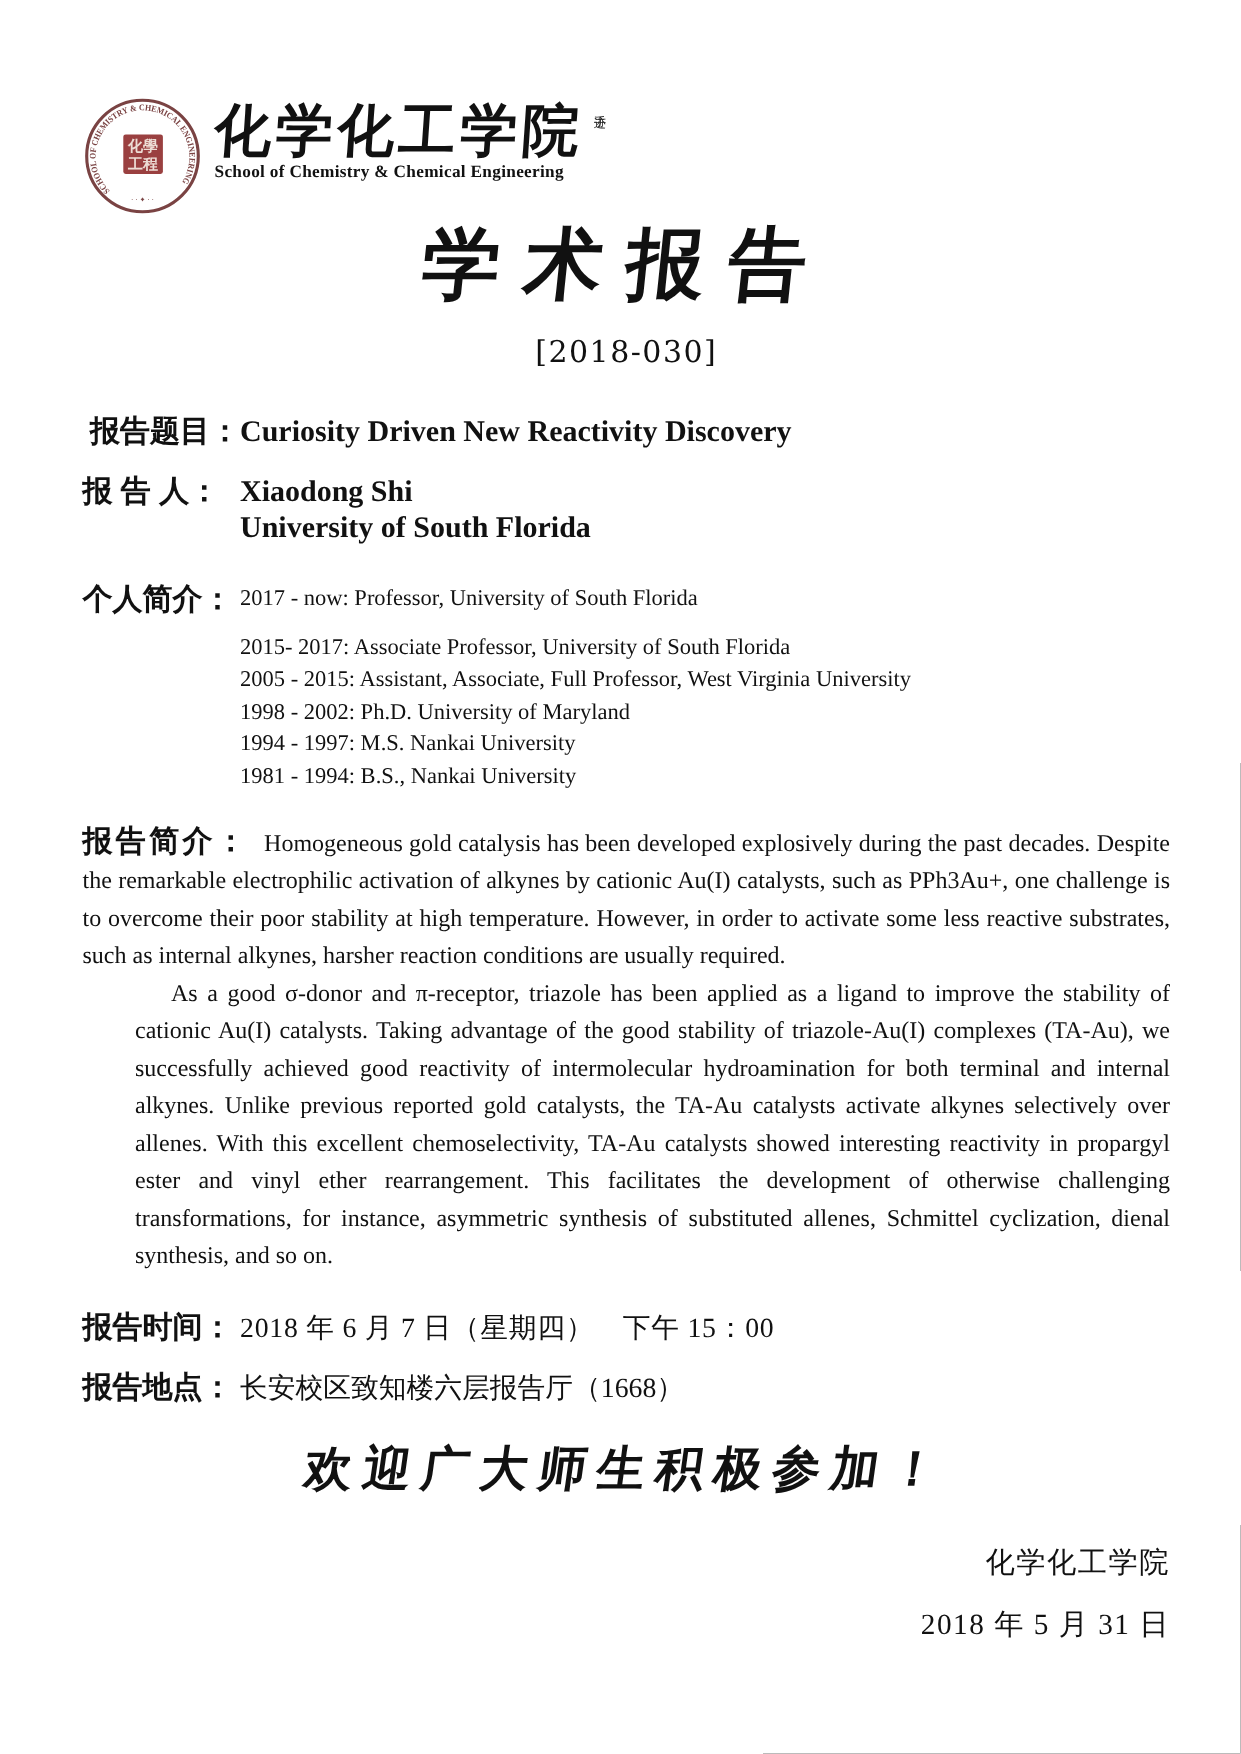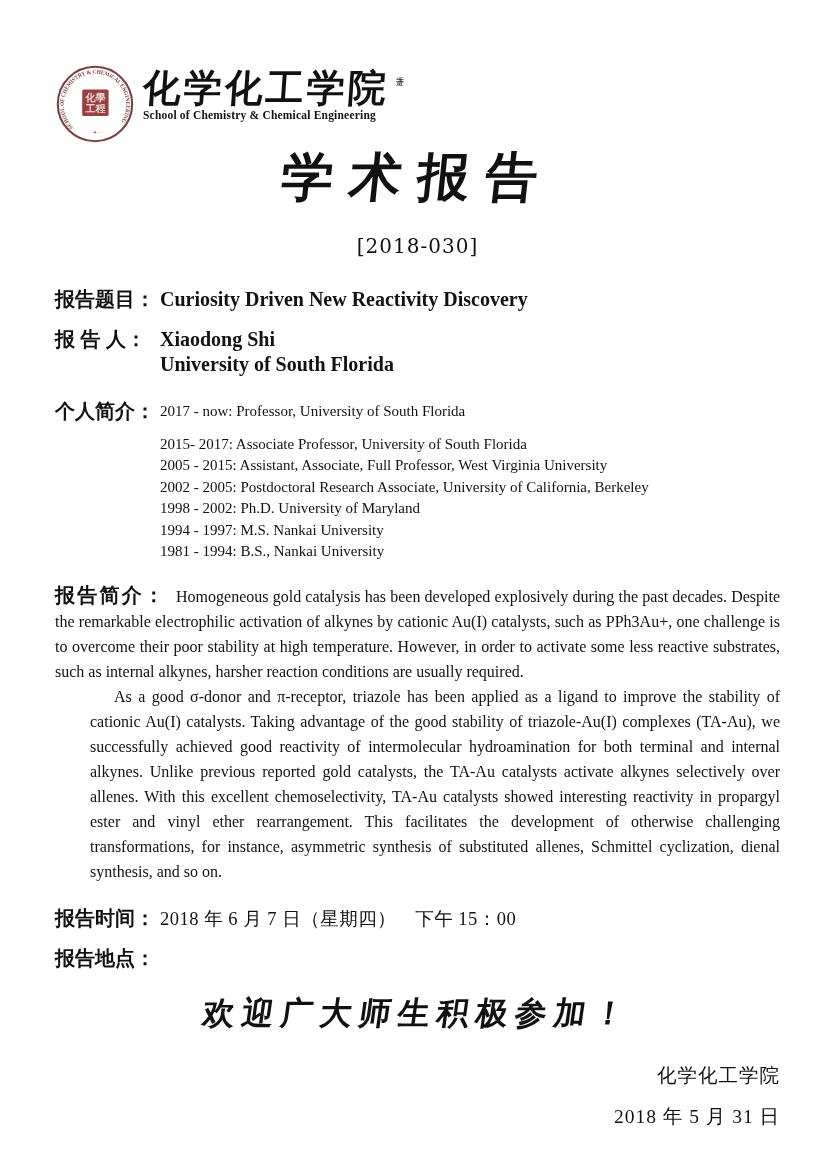--- a/index.html
+++ b/index.html
@@ -28,30 +28,30 @@
     font-size:11.5px;letter-spacing:.2px;margin-top:1px;
   }
   
   .doc-title{
     text-align:center;margin-top:6px;
     font-weight:900;font-size:52px;line-height:56px;letter-spacing:16px;
     transform:skewX(-6deg);
     font-family:"Liberation Serif",serif;
   }
   .issue-no{
-    text-align:center;margin-top:28px;font-size:20px;letter-spacing:1px;
+    text-align:center;margin-top:16px;font-size:20px;letter-spacing:1px;
     font-family:"DejaVu Serif",serif;
   }
   
   .row{display:flex;align-items:baseline;}
   .label{
     flex:0 0 105px;font-family:"Liberation Sans","DejaVu Sans",sans-serif;
     font-weight:bold;font-size:20px;letter-spacing:0px;white-space:nowrap;
   }
-  .row-topic{margin-top:28px;}
+  .row-topic{margin-top:28px;text-align:right;}
   .row-speaker{margin-top:13px;}
   .val-strong{font-weight:bold;font-size:20px;font-family:"Liberation Serif",serif;}
   .affiliation{margin-left:105px;font-weight:bold;font-size:20px;}
   
   .row-bio{margin-top:22px;align-items:flex-start;}
   .bio-lines{font-size:15px;line-height:21.5px;}
   .bio-lines .bio-line:first-child{margin-bottom:11px;margin-top:3px;}
   
   .abstract{margin-top:20px;font-size:16px;line-height:25px;text-align:justify;}
   .abstract p{margin:0;}
@@ -116,39 +116,39 @@
   </div>
 
   <div class="affiliation">University of South Florida</div>
 
   <div class="row row-bio">
     <span class="label">个人简介：</span>
     <div class="bio-lines">
         <div class="bio-line">2017 - now: Professor, University of South Florida</div>
         <div class="bio-line">2015- 2017: Associate Professor, University of South Florida</div>
         <div class="bio-line">2005 - 2015: Assistant, Associate, Full Professor, West Virginia University</div>
-        <div class="bio-line">2002 - 2005: Postdoctoral Research Associate, University of California, Berkeley</div>
         <div class="bio-line">1998 - 2002: Ph.D. University of Maryland</div>
         <div class="bio-line">1994 - 1997: M.S. Nankai University</div>
         <div class="bio-line">1981 - 1994: B.S., Nankai University</div>
       </div>
   </div>
 
   <div class="abstract">
     <p class="p1"><span class="inline-label">报告简介：</span><span>Homogeneous gold catalysis has been developed explosively during the past decades. Despite the remarkable electrophilic activation of alkynes by cationic Au(I) catalysts, such as PPh3Au+, one challenge is to overcome their poor stability at high temperature. However, in order to activate some less reactive substrates, such as internal alkynes, harsher reaction conditions are usually required.</span></p>
     <p class="p2">As a good σ-donor and π-receptor, triazole has been applied as a ligand to improve the stability of cationic Au(I) catalysts. Taking advantage of the good stability of triazole-Au(I) complexes (TA-Au), we successfully achieved good reactivity of intermolecular hydroamination for both terminal and internal alkynes. Unlike previous reported gold catalysts, the TA-Au catalysts activate alkynes selectively over allenes. With this excellent chemoselectivity, TA-Au catalysts showed interesting reactivity in propargyl ester and vinyl ether rearrangement. This facilitates the development of otherwise challenging transformations, for instance, asymmetric synthesis of substituted allenes, Schmittel cyclization, dienal synthesis, and so on.</p>
   </div>
 
   <div class="row row-time">
     <span class="label">报告时间：</span>
     <span class="val-plain">2018 年 6 月 7 日（星期四）　下午 15：00</span>
   </div>
 
   <div class="row row-venue">
     <span class="label">报告地点：</span>
+    <span class="val-plain">长安校区致知楼六层报告厅（1668）</span>
   </div>
 
   <div class="welcome">欢迎广大师生积极参加！</div>
 
   <div class="signature">
     <div class="sig-org">化学化工学院</div>
     <div class="sig-date">2018 年 5 月 31 日</div>
   </div>
 
 </div>

